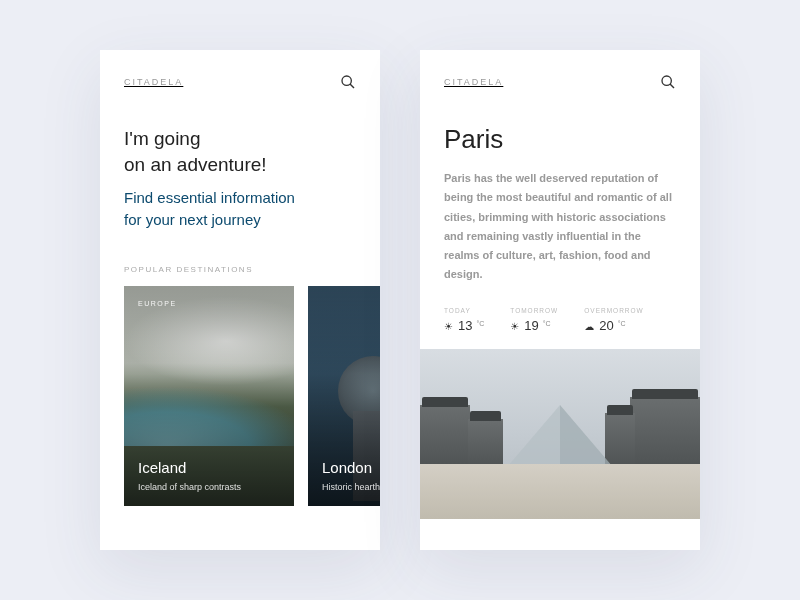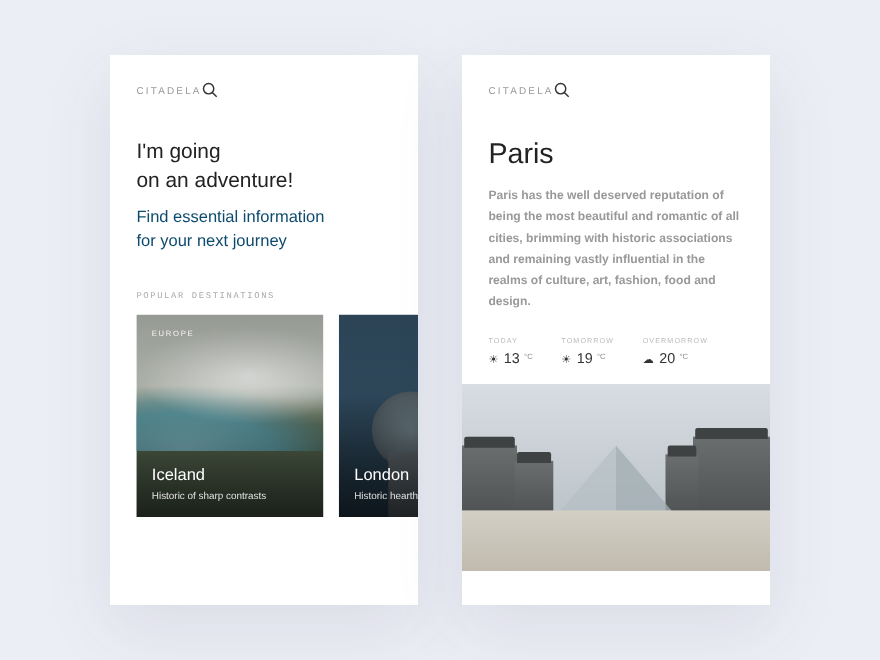--- a/index.html
+++ b/index.html
@@ -17,22 +17,24 @@
   .phone {
     width: 280px;
     height: 500px;
     background: #fff;
     box-shadow: 0 20px 60px rgba(60,70,100,0.10);
     position: relative;
     overflow: hidden;
   }
   .header {
     display: flex;
+    justify-content: space-between;
     align-items: center;
     padding: 24px 24px 16px 24px;
+    text-decoration: underline;
   }
   .brand {
     font-size: 9px;
     letter-spacing: 2px;
     color: #999;
     font-weight: 500;
   }
   .search-icon svg { display: block; }
   .hero {
     padding: 20px 8px 0 24px;
@@ -50,31 +52,30 @@
     line-height: 1.45;
     color: #0c4a6e;
     font-weight: 300;
     white-space: pre-line;
   }
   .section-label {
     font-size: 8px;
     letter-spacing: 1.5px;
     color: #aaa;
     padding: 34px 28px 12px 24px;
-    font-family: Liberation Mono, monospace;
   }
   .cards {
     display: flex;
     gap: 14px;
     padding-left: 24px;
   }
   .card {
     position: relative;
     width: 170px;
-    height: 184px;
+    height: 220px;
     flex-shrink: 0;
     overflow: hidden;
     color: #fff;
   }
   .card-bg {
     position: absolute;
     inset: 0;
   }
   .card-overlay {
     position: absolute;
@@ -230,21 +231,21 @@
     <div class="hero-sub">Find essential information
 for your next journey</div>
   </div>
   <div class="section-label">POPULAR DESTINATIONS</div>
   <div class="cards">
     <div class="card">
       <div class="card-bg iceland-bg"></div>
       <div class="card-overlay"></div>
       <div class="card-region">EUROPE</div>
       <div class="card-title">Iceland</div>
-      <div class="card-sub">Historic of sharp contrasts</div>
+      <div class="card-sub">Iceland of sharp contrasts</div>
     </div>
     <div class="card">
       <div class="card-bg london-bg"></div>
       <div class="card-overlay"></div>
 
       <div class="card-title">London</div>
       <div class="card-sub">Historic hearth of</div>
     </div>
   </div>
 </div>

